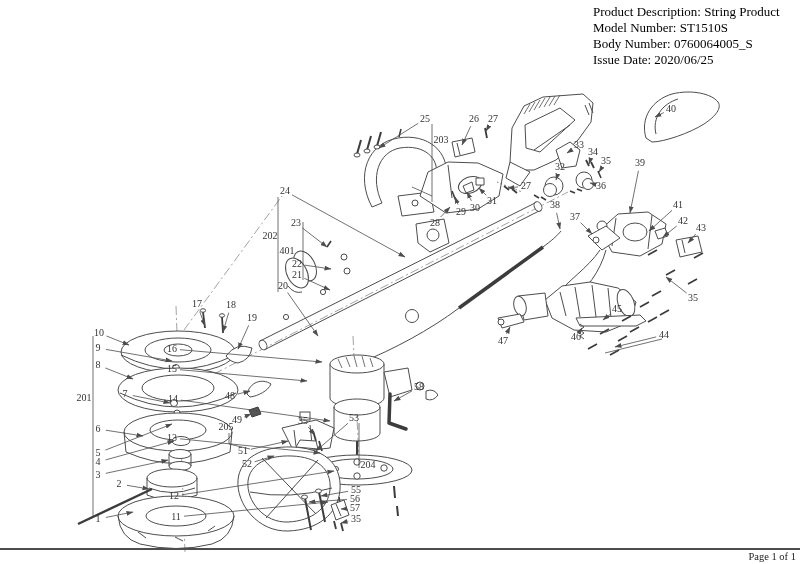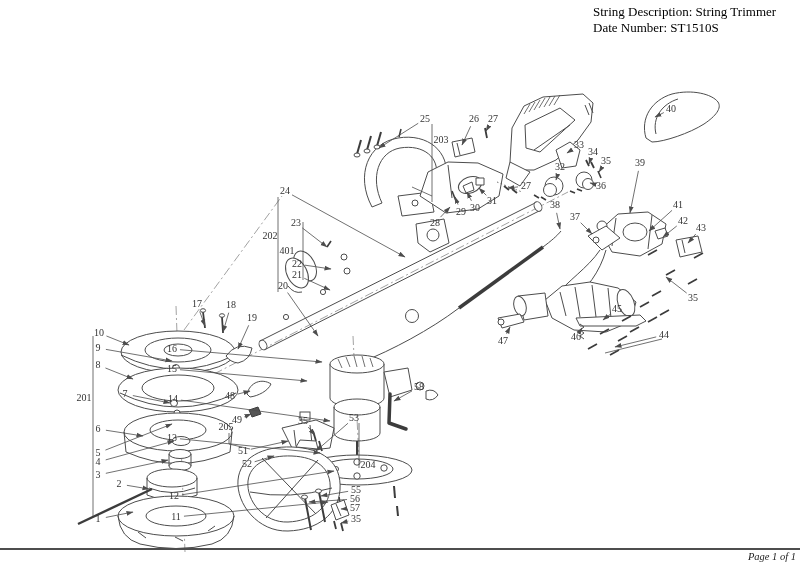--- a/index.html
+++ b/index.html
@@ -2,39 +2,41 @@
 <html><head>
 <meta charset="utf-8">
 <style>
   html,body{margin:0;padding:0;background:#fff;width:800px;height:564px;overflow:hidden;}
   .page{position:relative;width:800px;height:564px;background:#fff;font-family:"Liberation Serif",serif;}
   .logo-wrap{position:absolute;left:8px;top:20px;width:140px;height:42px;}
   .info-block{position:absolute;left:593px;top:4px;width:205px;font-size:13px;line-height:16px;color:#000;}
   .info-line{white-space:nowrap;}
   .diagram{position:absolute;left:0;top:0;width:800px;height:564px;}
   .footer-rule{position:absolute;left:0;top:548px;width:800px;height:2px;background:#4d4d4d;}
-  .page-num{position:absolute;right:4px;top:551px;font-size:10.5px;color:#222;font-style:italic;}
+  .page-num{position:absolute;right:4px;top:551px;font-size:10.5px;color:#222;}
   
   .ln{stroke:#4d4d4d;stroke-width:1;fill:none;}
   .part{stroke:#4d4d4d;stroke-width:1;fill:#fff;}
   .dk{stroke:#3c3c3c;fill:none;}
   .cl{stroke:#8a8a8a;stroke-width:0.8;fill:none;stroke-dasharray:9 3 2 3;}
   .lead{stroke:#4d4d4d;stroke-width:0.8;fill:none;}
   .plabel{font-family:"Liberation Serif",serif;font-size:10px;fill:#333;}
   .hatch{stroke:#4d4d4d;stroke-width:0.8;}
 </style>
 </head>
 <body>
 
 <div class="page">
 
 
   <div class="info-block">
-    <div class="info-line">String Description: String Trimmer</div>
-    <div class="info-line">Date Number: ST1510S</div>
+    <div class="info-line">Product Description: String Product</div>
+    <div class="info-line">Model Number: ST1510S</div>
+    <div class="info-line">Body Number: 0760064005_S</div>
+    <div class="info-line">Issue Date: 2020/06/25</div>
   </div>
 
   <svg id="diagram-svg" class="diagram" viewBox="0 0 800 564">
     <defs>
       <marker id="arr" markerWidth="8" markerHeight="6" refX="6.5" refY="3" orient="auto" markerUnits="userSpaceOnUse">
         <path d="M0,0.6 L7,3 L0,5.4 Z" fill="#4d4d4d"></path>
       </marker>
     </defs>
 
     <g>

